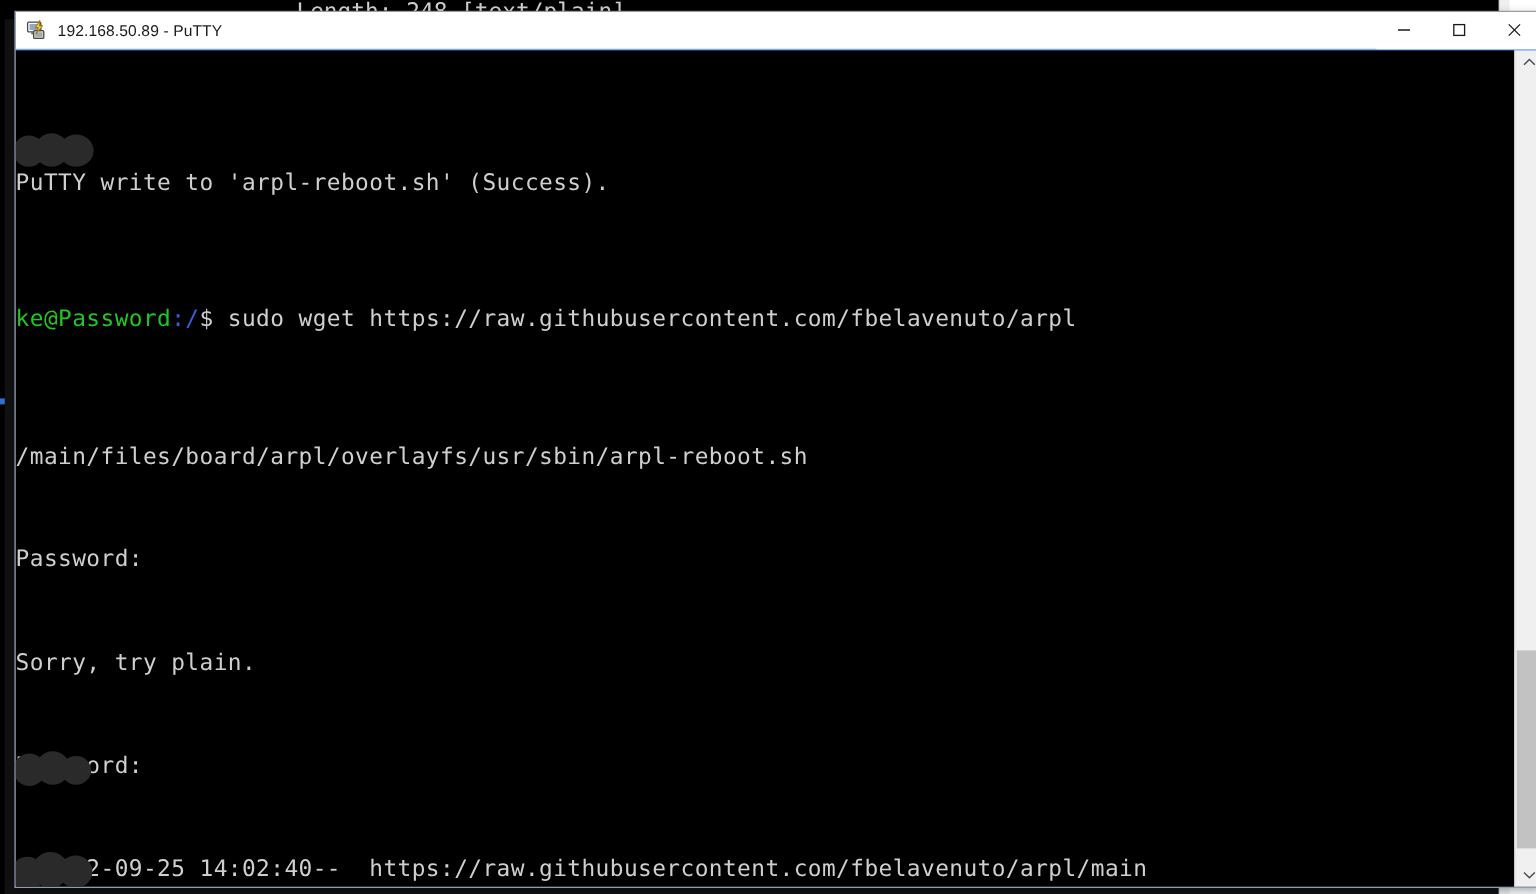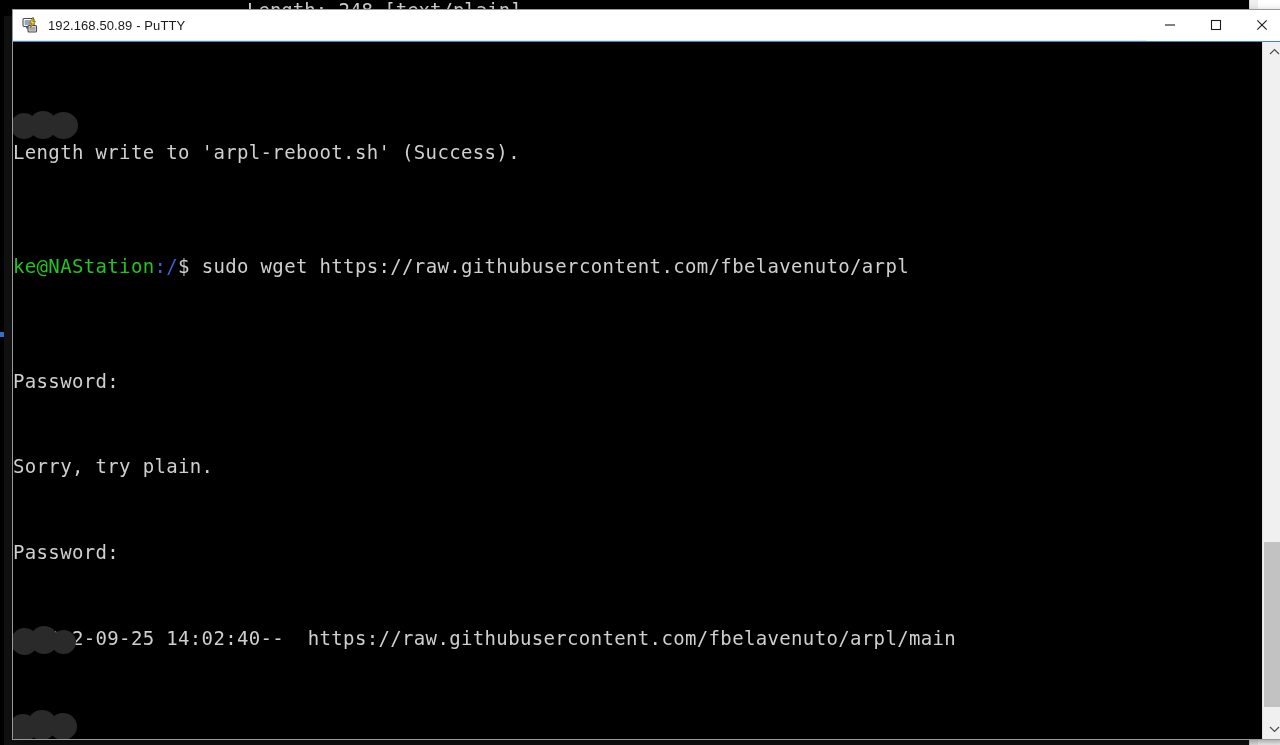--- a/index.html
+++ b/index.html
@@ -251,24 +251,25 @@
           <line x1="1.3" y1="1.3" x2="10.7" y2="10.7" stroke="#1b1b1b" stroke-width="1.1"></line>
           <line x1="10.7" y1="1.3" x2="1.3" y2="10.7" stroke="#1b1b1b" stroke-width="1.1"></line>
         </svg>
       </div>
     </div>
   </div>
 
   <div id="terminal">
     <div id="term-lines">
 
-      <div class="tl"><span class="c-white">Length write to 'arpl-reboot.sh' (Success).</span></div>
-
-      <div class="tl"><span class="c-green">ke@NAStation</span><span class="c-blue">:/</span><span class="c-white">$</span><span class="c-white"> </span><span class="c-white">sudo wget https://raw.githubusercontent.com/fbelavenuto/arpl</span></div>
-
+      <div class="tl"><span class="c-white">PuTTY write to 'arpl-reboot.sh' (Success).</span></div>
+
+      <div class="tl"><span class="c-green">ke@Password</span><span class="c-blue">:/</span><span class="c-white">$</span><span class="c-white"> </span><span class="c-white">sudo wget https://raw.githubusercontent.com/fbelavenuto/arpl</span></div>
+
+      <div class="tl"><span class="c-white">/main/files/board/arpl/overlayfs/usr/sbin/arpl-reboot.sh</span></div>
       <div class="tl"><span class="c-white">Password:</span></div>
       <div class="tl"><span class="c-white">Sorry, try plain.</span></div>
       <div class="tl"><span class="c-white">Password:</span></div>
       <div class="tl"><span class="c-white">--2022-09-25 14:02:40--  https://raw.githubusercontent.com/fbelavenuto/arpl/main</span></div>
       
       
       
       
       
       

